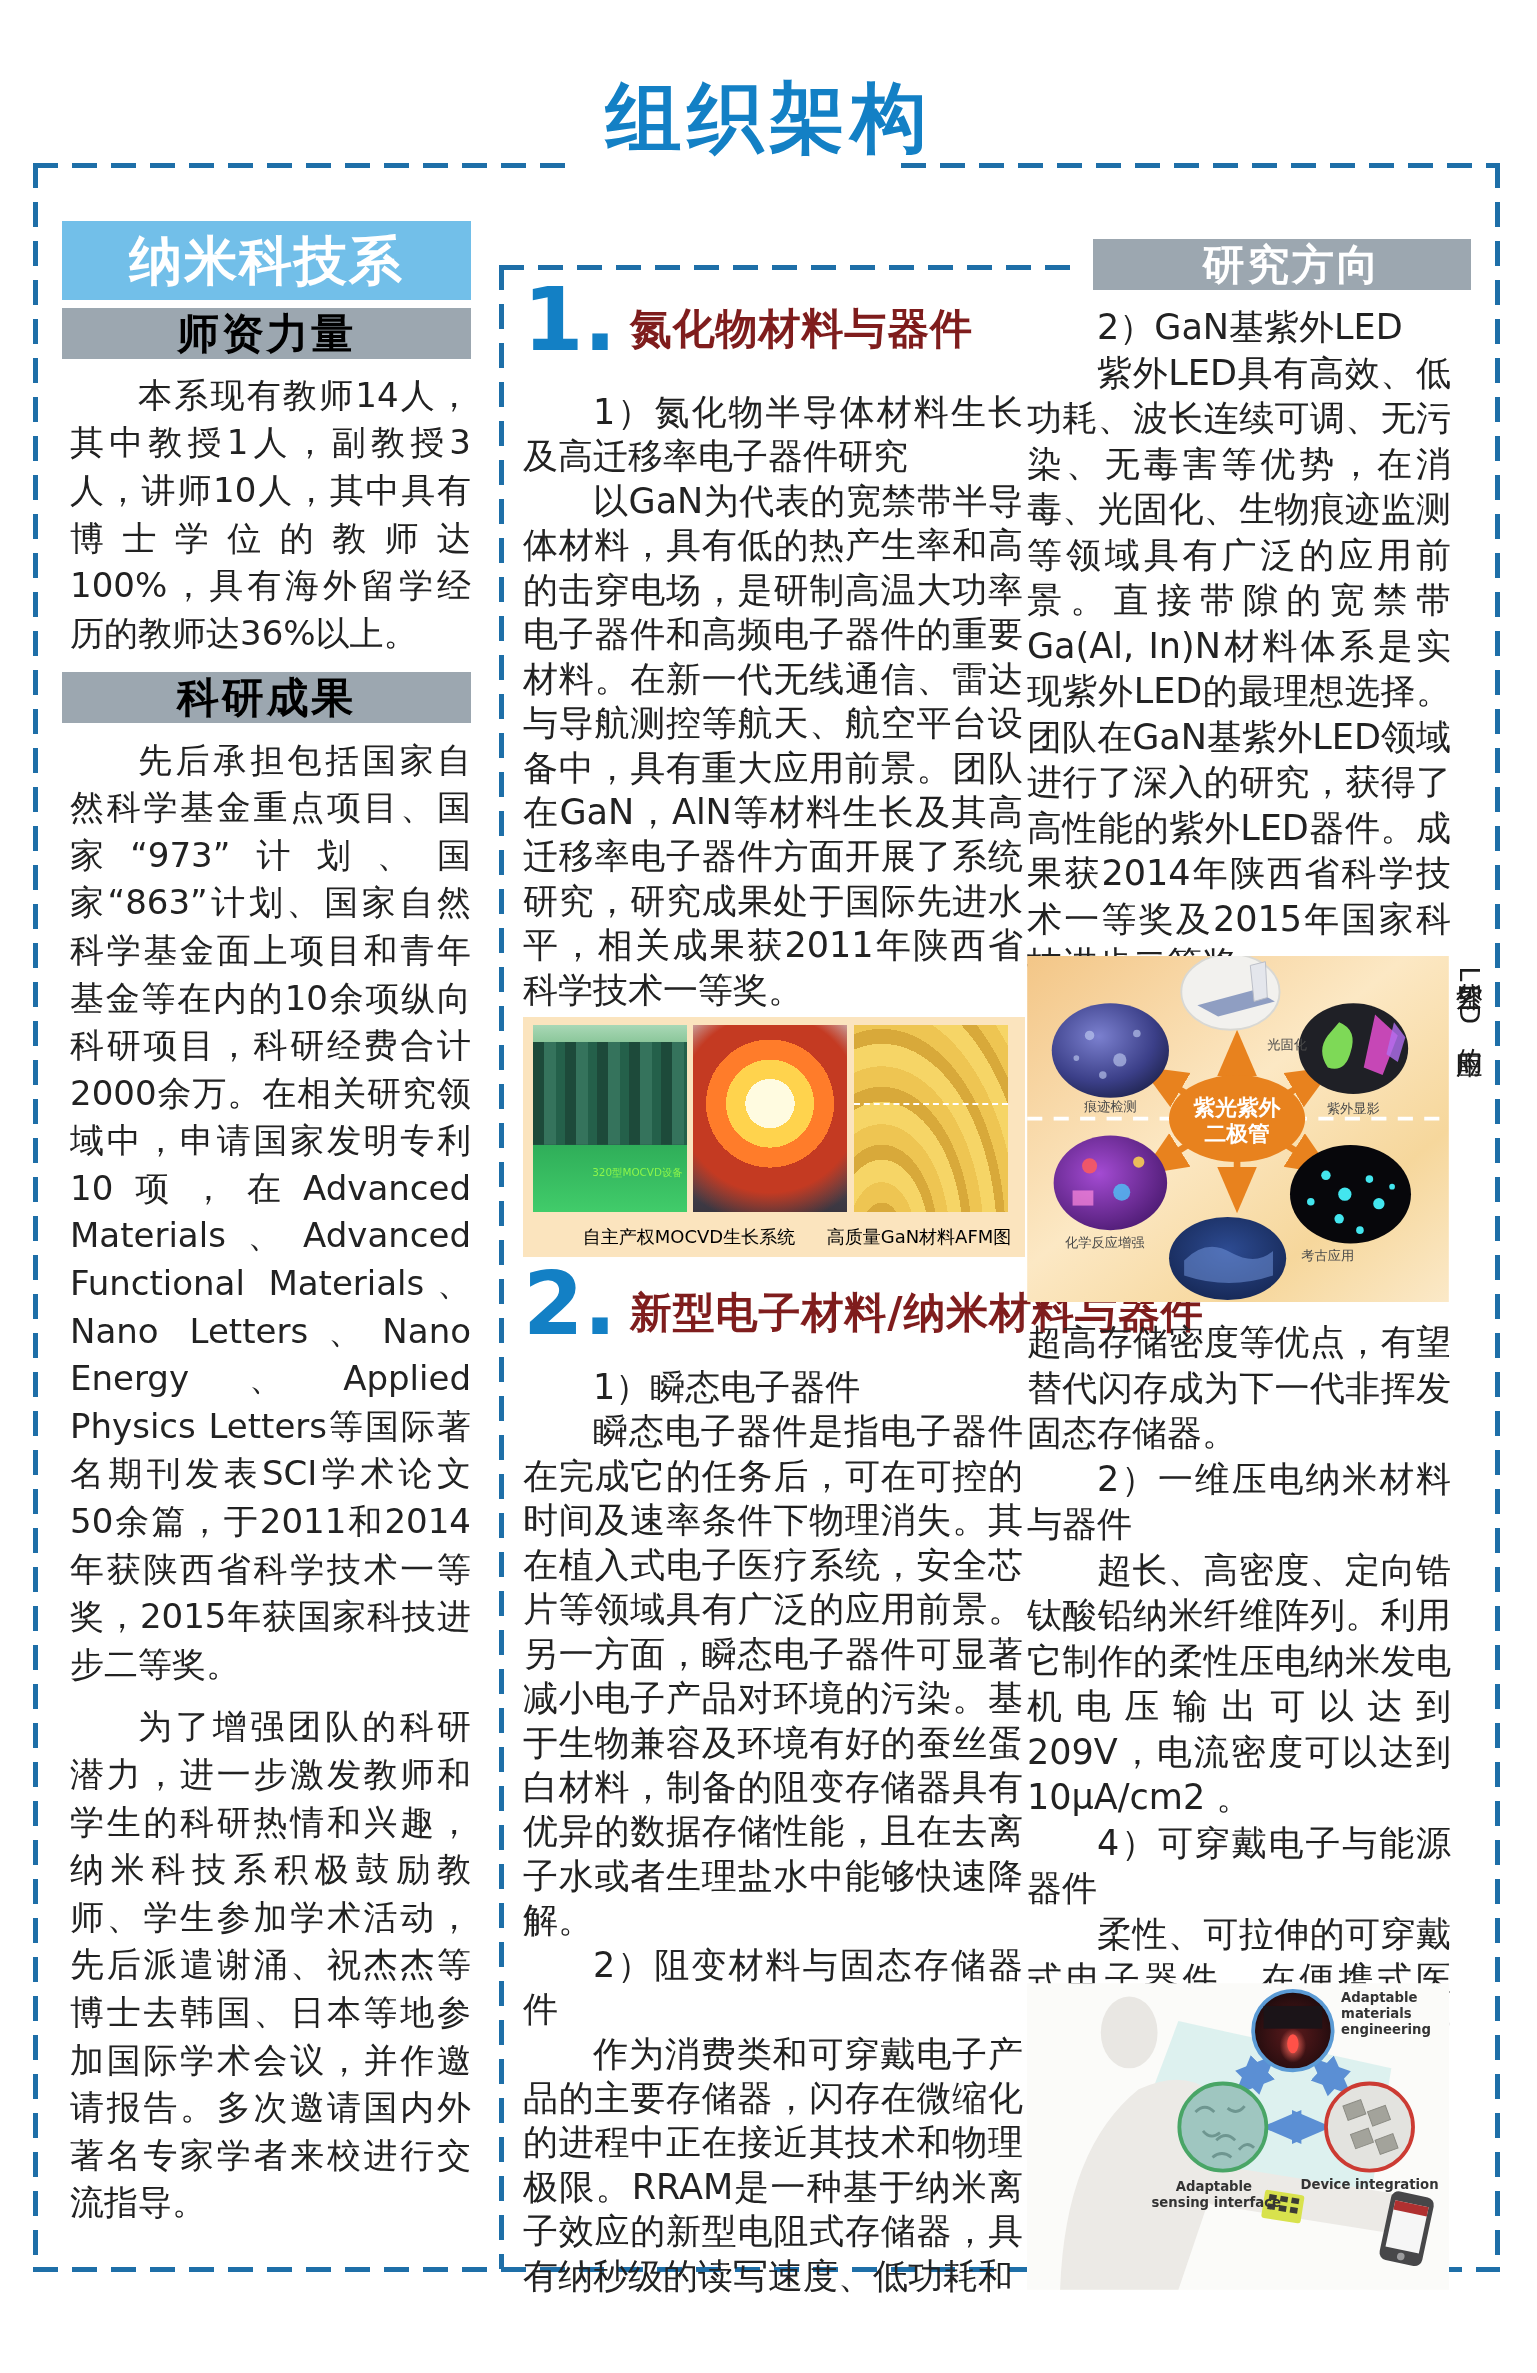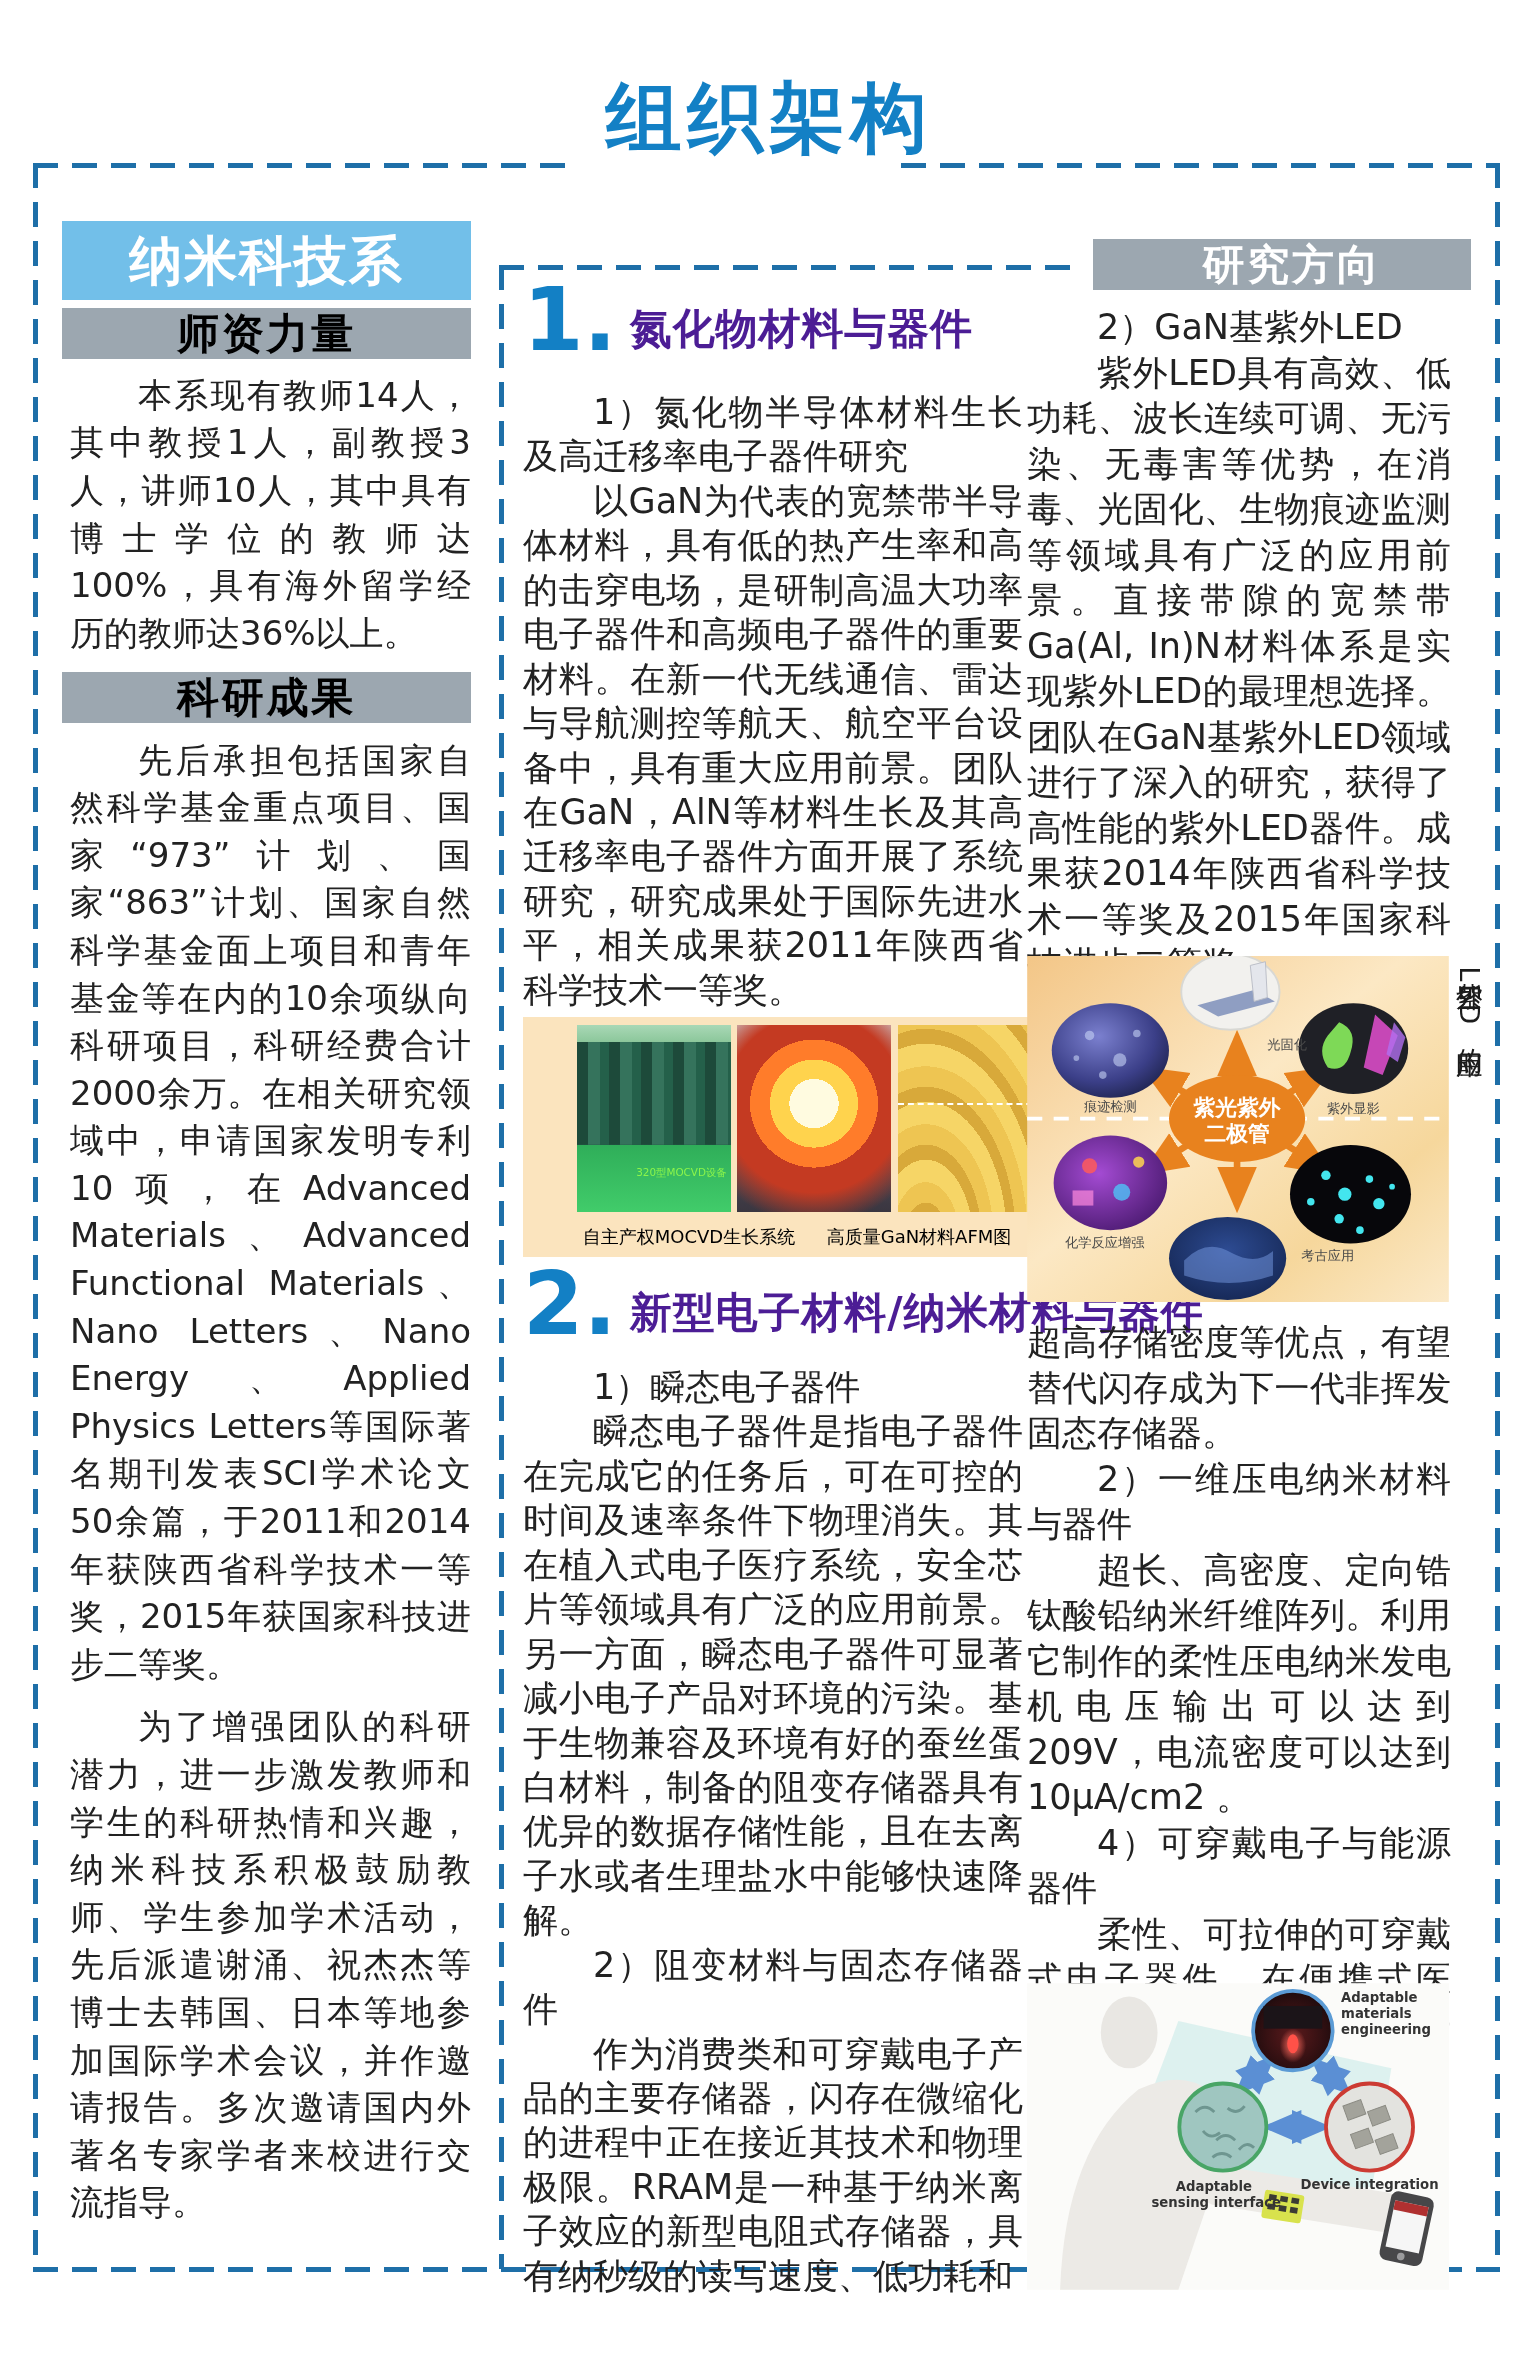--- a/index.html
+++ b/index.html
@@ -15,27 +15,27 @@
   .dept{height:79px;line-height:79px;background:#72BFE9;color:#fff;font-size:53px;font-weight:800;
         text-align:center;letter-spacing:1.9px;margin-bottom:7.6px;}
   .ghead{height:51px;line-height:51px;background:#9CA7B0;color:#000000;font-size:42px;font-weight:800;
          text-align:center;letter-spacing:2.8px;margin:3.8px 0 13.2px 0;}
   .col-left p{margin:0 0 15px 8px;font-size:34px;line-height:1.40;text-align:justify;}
   .ind{text-indent:2em;}
   .noind{text-indent:0;}
   
   .sec-head{position:absolute;display:flex;align-items:center;white-space:nowrap;}
   .sec-num{font-size:87px;font-weight:800;color:#1380C5;line-height:0.85;margin-right:13.2px;}
-  .sec-title{font-size:42px;font-weight:800;color:#4c1d95;padding-top:17px;letter-spacing:0.9px;}
+  .sec-title{font-size:42px;font-weight:800;color:#7f1d1d;padding-top:17px;letter-spacing:0.9px;}
   .mtext{position:absolute;width:500px;}
   .mtext p{margin:0;font-size:35px;line-height:1.27;text-align:justify;}
   .rtext{position:absolute;width:424px;}
   .rtext p{margin:0;font-size:35px;line-height:1.30;text-align:justify;}
   
-  .strip{position:absolute;left:523px;top:1017px;width:502px;height:240px;background:#FBE4BE;padding-left:44px;}
+  .strip{position:absolute;left:523px;top:1017px;width:502px;height:240px;background:#FBE4BE;}
   .strip .photos{display:flex;gap:6.6px;padding:7.6px 0 0 9.5px;}
   .photo{width:154px;height:187px;position:relative;overflow:hidden;}
   .photo.lab{background-image:
       linear-gradient(180deg,#a9d8b6 0%,#8cc79b 9%,rgba(0,0,0,0) 9%),
       repeating-linear-gradient(90deg,#1d4a3a 0 11.4px,#35735c 11.4px 23px,#24604a 23px 32px),
       linear-gradient(180deg,#245a47 0%,#245a47 64%,#2fae59 64%,#41cc6a 100%);
       background-size:100% 100%,100% 64%,100% 100%;background-repeat:no-repeat;}
   .lab-label{position:absolute;right:3.8px;bottom:32px;color:#8cf54a;font-size:10.4px;}
   .photo.furnace{background:
       radial-gradient(circle at 50% 42%,#fffbe0 0 24.6px,#ffd34d 24.6px 44px,#ff7c2a 44px 64px,#c43a22 64px 89px,rgba(70,60,70,0) 121px),

